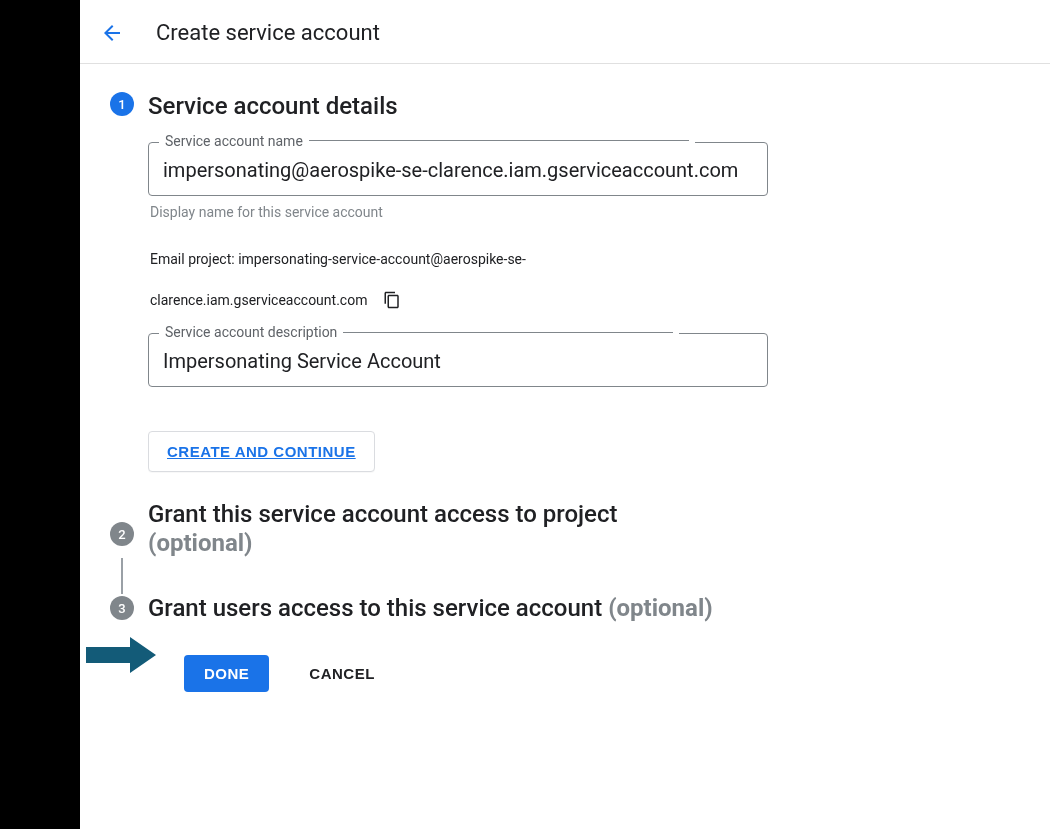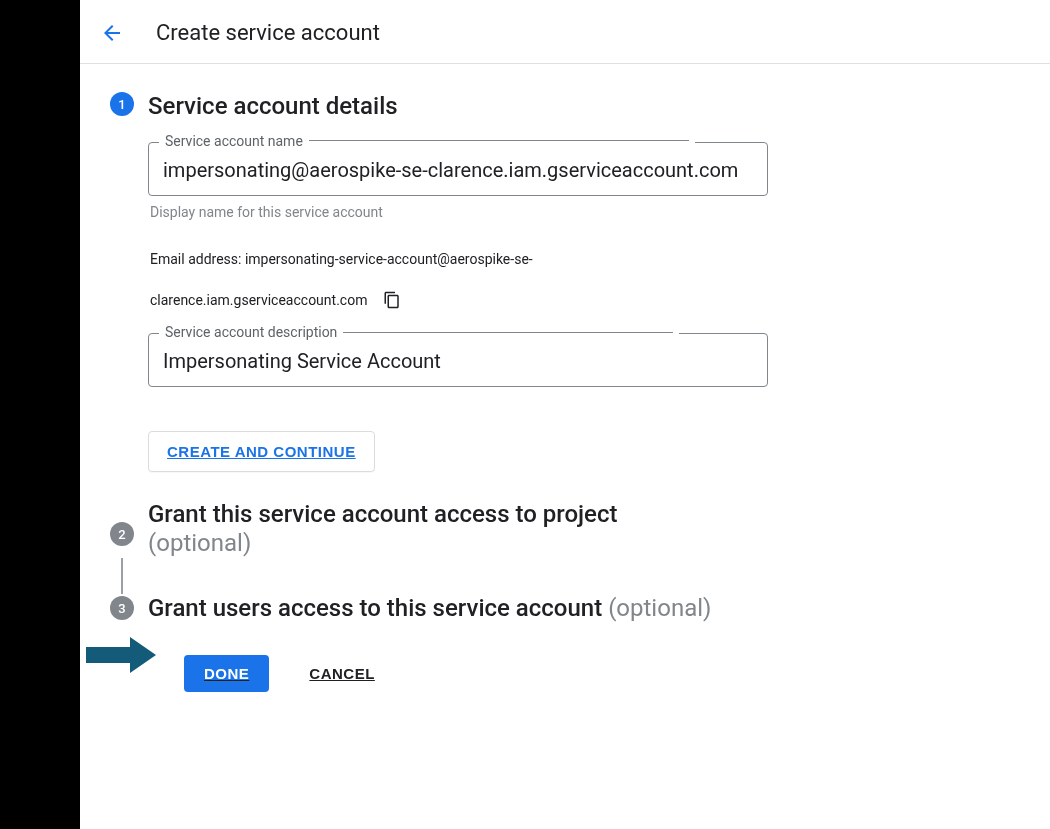--- a/index.html
+++ b/index.html
@@ -76,21 +76,21 @@
   }
   .step-heading {
     font-size: 24px;
     font-weight: 500;
     color: #202124;
     margin: 0 0 21px 0;
     line-height: 1.2;
   }
   .step-heading .optional {
     color: #80868b;
-    font-weight: 400;
+    font-weight: 700;
   }
   .form-area {
     max-width: 620px;
   }
   .field-wrap {
     position: relative;
     margin-bottom: 4px;
   }
   .outlined-input {
     border: 1px solid #80868b;
@@ -175,21 +175,20 @@
     width: 1.5px;
     background: #9aa0a6;
     margin-left: 17px;
   }
   .footer-btns {
     margin-left: 24px;
     margin-top: 32px;
     display: flex;
     align-items: center;
     gap: 34px;
-    text-decoration: underline;
   }
   .done-btn {
     background: #1a73e8;
     color: #fff;
     border: none;
     border-radius: 4px;
     font-size: 15px;
     font-weight: 700;
     letter-spacing: 0.5px;
     padding: 10px 20px;
@@ -254,21 +253,21 @@
               <div class="label-notch">
                 <span>Service account name</span>
                 <div class="label-line" style="width:380px;"></div>
               </div>
               <input class="input-text" value="impersonating@aerospike-se-clarence.iam.gserviceaccount.com" style="">
             </div>
           </div>
           <div class="helper-text">Display name for this service account</div>
 
           
-          <div class="email-addr">Email address: impersonating-service-account@aerospike-se-</div>
+          <div class="email-addr">Email project: impersonating-service-account@aerospike-se-</div>
           <div class="email-addr email-line2">
             <span>clarence.iam.gserviceaccount.com</span>
             <div class="icon-btn">
               <svg width="18" height="18" viewBox="0 0 24 24">
                 <path d="M16 1H4c-1.1 0-2 .9-2 2v14h2V3h12V1zm3 4H8c-1.1 0-2 .9-2 2v14c0 1.1.9 2 2 2h11c1.1 0 2-.9 2-2V7c0-1.1-.9-2-2-2zm0 16H8V7h11v14z" fill="#202124"></path>
               </svg>
             </div>
           </div>
 
           

